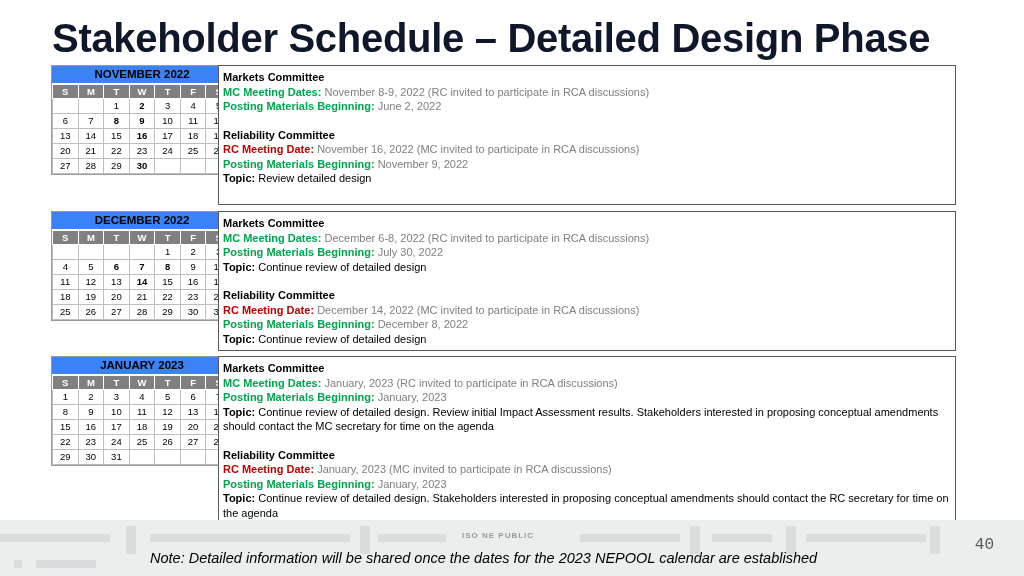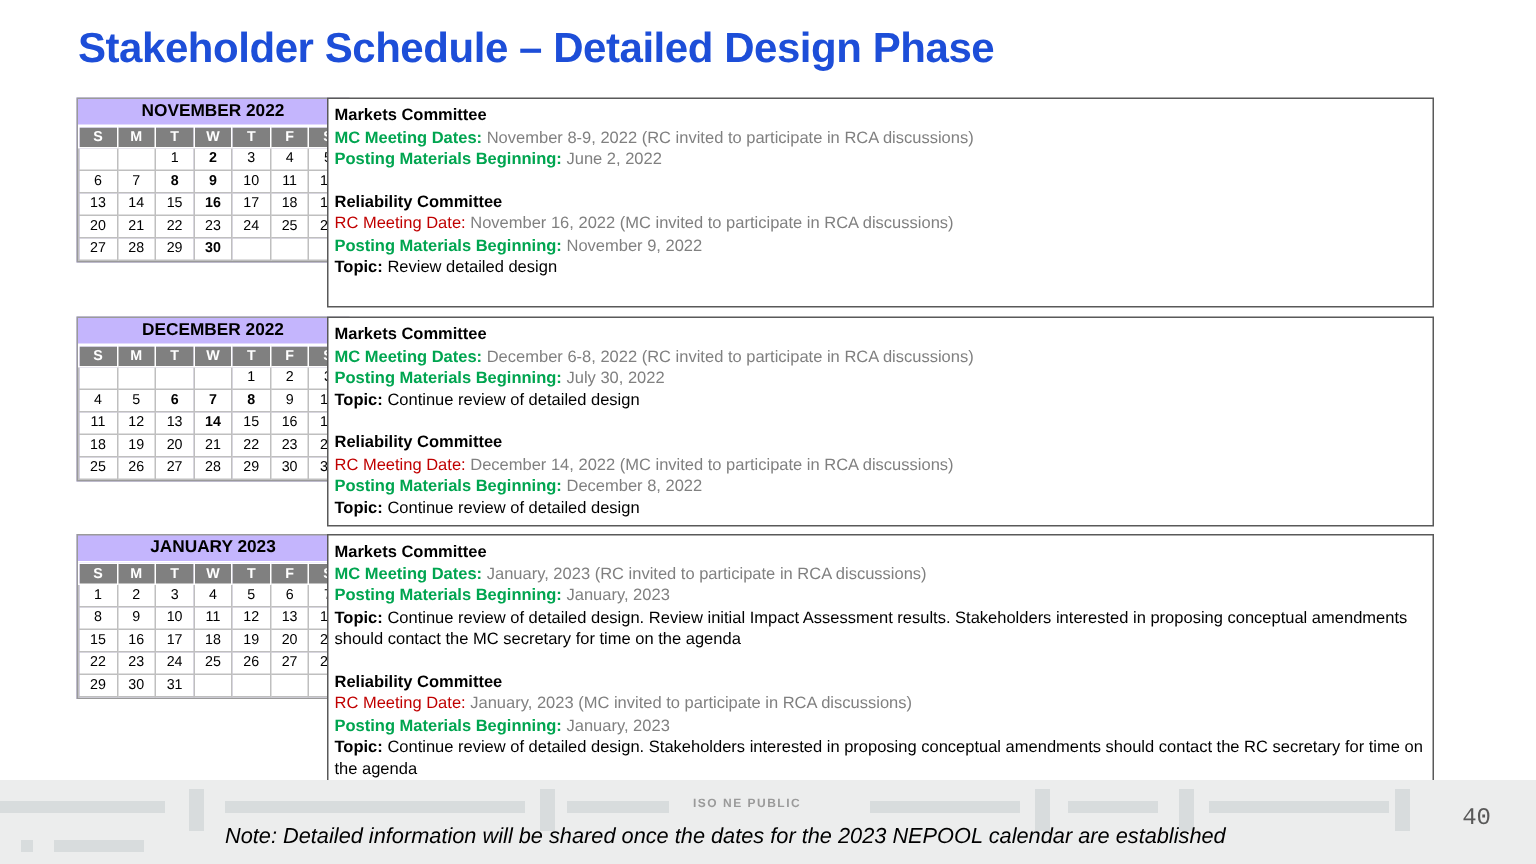--- a/index.html
+++ b/index.html
@@ -11,34 +11,34 @@
     height: 576px;
     background: #ffffff;
     font-family: "Liberation Sans", sans-serif;
     overflow: hidden;
     position: relative;
   }
   .slide-title {
     position: absolute;
     left: 52px;
     top: 16px;
-    font-size: 28px;
+    font-size: 40px;
     font-weight: bold;
-    color: #1d4ed8;
+    color: #0f172a;
     letter-spacing: -0.3px;
     white-space: nowrap;
   }
 
   
   .cal {
     position: absolute;
     width: 182px;
     border: 1px solid #9a9a9a;
     box-sizing: border-box;
-    background: #c4b5fd;
+    background: #3b82f6;
   }
   .cal-title {
     text-align: center;
     font-size: 11.5px;
     font-weight: bold;
     color: #000000;
     padding: 2px 0 2px;
     line-height: 13px;
     border-bottom: 1px solid #ffffff;
   }
@@ -83,21 +83,21 @@
     padding: 4px 6px 4px 4px;
   }
   .note p {
     margin: 0;
     font-size: 11px;
     line-height: 14.5px;
     color: #000000;
   }
   .hdr { font-weight: bold; color: #000000; }
   .lbl-green { color: #00a550; font-weight: bold; }
-  .lbl-red   { color: #c00000; font-weight: normal; }
+  .lbl-red   { color: #c00000; font-weight: bold; }
   .val-gray  { color: #808080; font-weight: normal; }
   .spacer { height: 14px; }
 
   
   .footer-band {
     position: absolute;
     left: 0;
     bottom: 0;
     width: 1024px;
     height: 56px;

